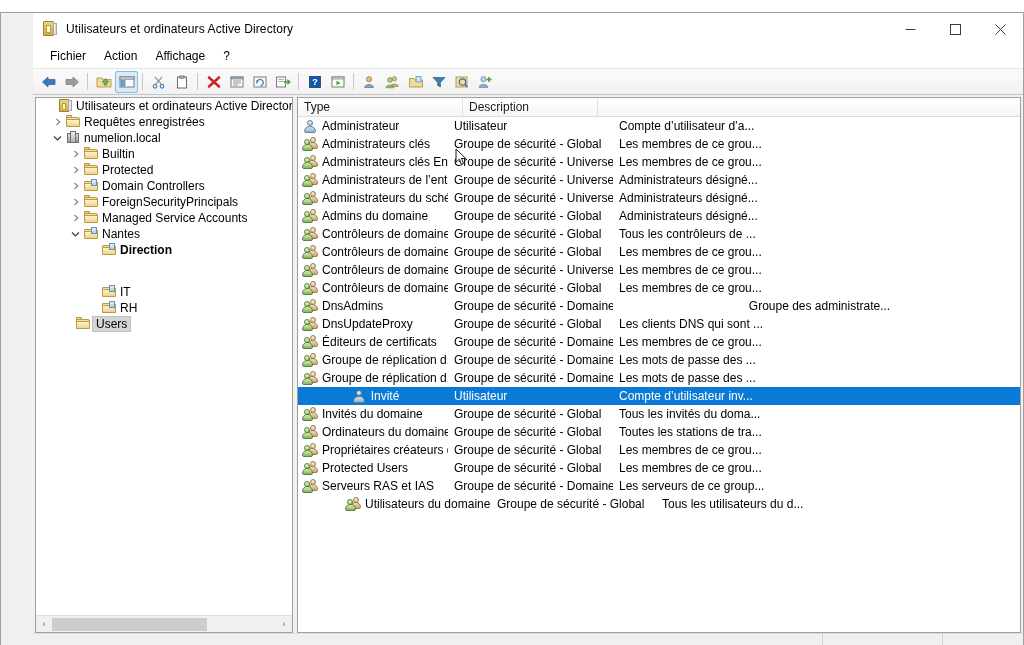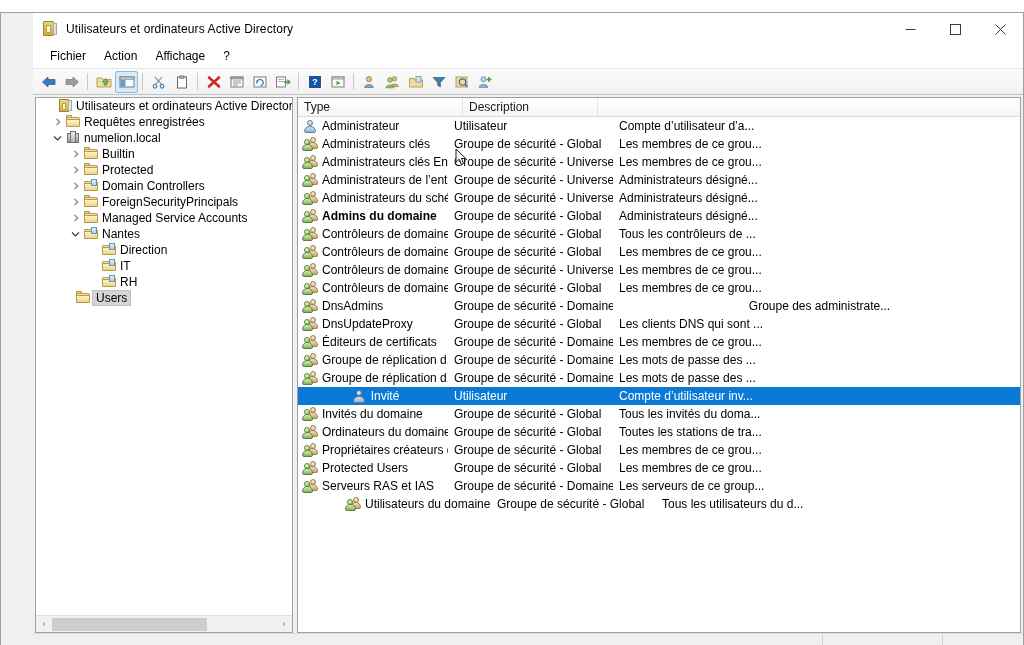--- a/index.html
+++ b/index.html
@@ -493,30 +493,30 @@
               </svg>
           </div>
           <div class="ticon ic-folder ic-ou">
               <div class="back"></div>
               <div class="face"></div>
               <div class="pg"></div>
             </div>
           <div class="tlabel">Nantes</div>
         </div>
 
-        <div class="trow" style="padding-left:65px;">
+        <div class="trow" style="padding-left:65px;font-weight:bold;">
           <div class="ticon ic-folder ic-ou">
               <div class="back"></div>
               <div class="face"></div>
               <div class="pg"></div>
             </div>
           <div class="tlabel">Direction</div>
         </div>
 
-        <div class="trow" style="padding-left:65px;">
+        <div class="trow" style="padding-left:65px;margin-top:26px;">
           <div class="ticon ic-folder ic-ou">
               <div class="back"></div>
               <div class="face"></div>
               <div class="pg"></div>
             </div>
           <div class="tlabel">IT</div>
         </div>
 
         <div class="trow" style="padding-left:65px;">
           <div class="ticon ic-folder ic-ou">
@@ -621,21 +621,21 @@
                 <div class="head1"></div>
                 <div class="body1"></div>
               </div>
             <span class="nm">Administrateurs du sché...</span>
           </div>
           <div class="lc" style="width:165px;">Groupe de sécurité - Universel</div>
           <div class="lc" style="flex:1;">Administrateurs désigné...</div>
         </div>
 
         <div class="lrow">
-          <div class="lc lc-name" style="width:150px;font-weight:bold;">
+          <div class="lc lc-name" style="width:150px;">
             <div class="ticon ic-group">
                 <div class="head2"></div>
                 <div class="body2"></div>
                 <div class="head1"></div>
                 <div class="body1"></div>
               </div>
             <span class="nm">Admins du domaine</span>
           </div>
           <div class="lc" style="width:165px;">Groupe de sécurité - Global</div>
           <div class="lc" style="flex:1;">Administrateurs désigné...</div>

